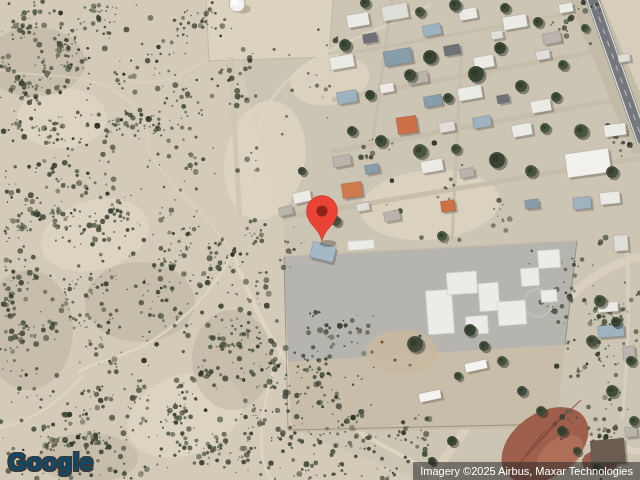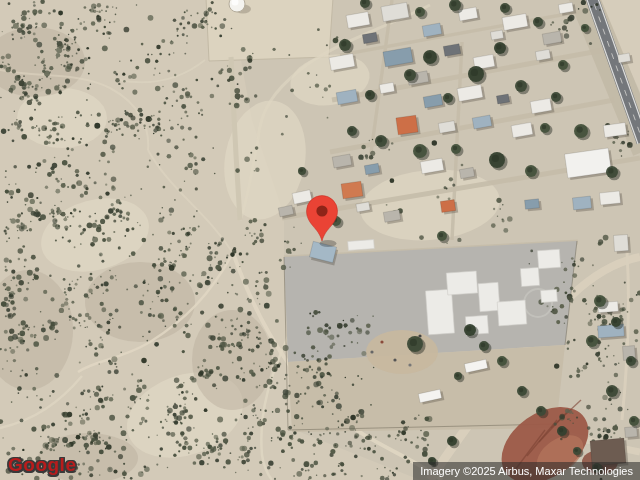--- a/index.html
+++ b/index.html
@@ -3,21 +3,21 @@
 <meta charset="utf-8">
 <style>
   html,body{margin:0;padding:0;background:#222;}
   .stage{
     position:relative;width:640px;height:480px;overflow:hidden;
     font-family:"Liberation Sans",sans-serif;background:#d3cab8;cursor:default;
   }
   .stage svg{position:absolute;left:0;top:0;display:block;}
   .google-logo{
     position:absolute;left:8px;bottom:4px;
-    font-size:19px;font-weight:700;letter-spacing:.5px;color:#b91c1c;
+    font-size:24px;font-weight:700;letter-spacing:.5px;color:#0c4a6e;
     text-shadow:
       -1.5px -1.5px 0 #3a3a3a, 1.5px -1.5px 0 #3a3a3a,
       -1.5px  1.5px 0 #3a3a3a, 1.5px  1.5px 0 #3a3a3a,
        0 -1.5px 0 #3a3a3a, 0 1.5px 0 #3a3a3a,
       -1.5px 0 0 #3a3a3a, 1.5px 0 0 #3a3a3a;
     user-select:none;
   }
   .attribution{
     position:absolute;right:0;bottom:0;height:18px;
     display:flex;align-items:center;padding:0 7px;

